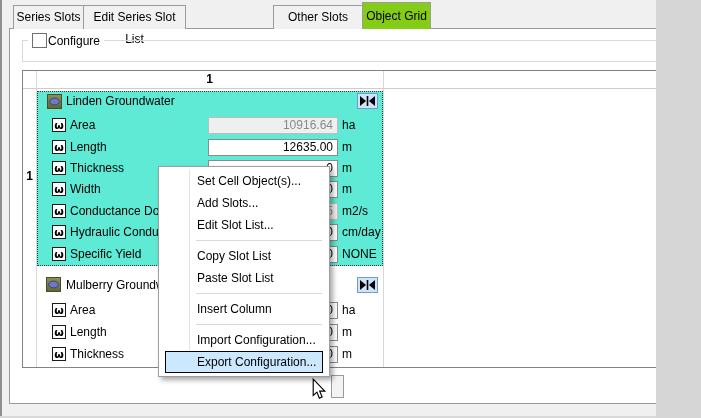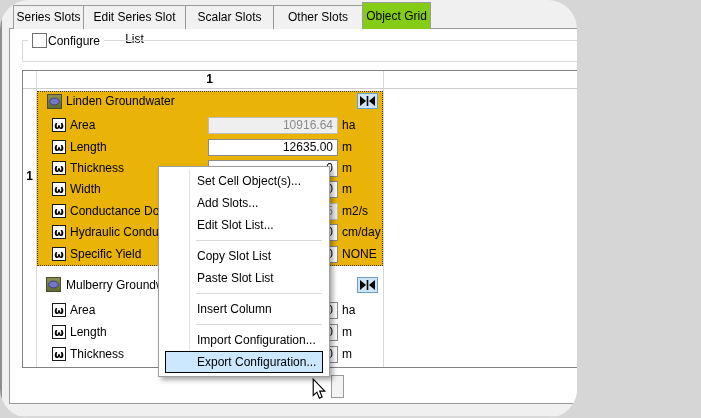--- a/index.html
+++ b/index.html
@@ -1,17 +1,17 @@
 <!DOCTYPE html>
 <html><head>
 <meta charset="utf-8">
 <style>
   html,body{margin:0;padding:0;background:#d6d6d6;}
-  #app{position:relative;width:577px;height:418px;background:#f0f0f0;overflow:hidden;
-       font-family:"Liberation Sans",sans-serif;font-size:12px;color:#000;border-radius:29px;}
+  #app{position:relative;width:656px;height:418px;background:#f0f0f0;overflow:hidden;
+       font-family:"Liberation Sans",sans-serif;font-size:12px;color:#000;}
   .abs{position:absolute;box-sizing:border-box;}
 
   
   .edge-l{left:0;top:0;width:2px;height:418px;background:#8e8e8e;}
   .edge-r{left:699px;top:0;width:2px;height:418px;background:#c6c6c6;}
   .edge-b{left:0;top:416px;width:701px;height:2px;background:#d9d9d9;}
 
   
   .pane{left:9px;top:28px;width:689px;height:376px;background:#fff;border:1px solid #9b9b9b;z-index:1;}
 
@@ -30,21 +30,21 @@
   .grid{left:22px;top:70px;width:655px;height:298px;background:#fff;border:1px solid #828282;z-index:2;}
   .hline{background:#cdcdcd;height:1px;}
   .vline{background:#d8d8d8;width:1px;}
   .hdr{font-weight:bold;text-align:center;}
 
   
   .sbar{left:638px;top:0;width:15px;height:296px;background:#f1f1f1;border-left:1px solid #dcdcdc;}
   .sbtn{left:1px;width:13px;height:15px;text-align:center;}
 
   
-  .cell-sel{left:14px;top:20px;width:346px;height:175px;background:#eab308;outline:1px dotted #3c3c3c;outline-offset:-1px;}
+  .cell-sel{left:14px;top:20px;width:346px;height:175px;background:#5eead4;outline:1px dotted #3c3c3c;outline-offset:-1px;}
   .cell-plain{left:14px;top:200px;width:346px;height:96px;background:#fff;overflow:hidden;}
 
   .objicon{width:15px;height:15px;border:1px solid #4a4a33;background:linear-gradient(#8a9150,#5f6b33);}
   .objname{line-height:16px;white-space:nowrap;}
   .collapse{width:21px;height:16px;background:#cfe4f8;border:1px solid #6d9eca;}
 
   .slot-row{height:17px;width:331px;}
   .omega{left:0;top:1px;width:14px;height:14px;background:#fff;border:1px solid #1a1a1a;
          text-align:center;line-height:13px;font-size:11px;font-weight:bold;font-family:"DejaVu Sans",sans-serif;}
   .slabel{left:18px;top:0;line-height:17px;white-space:nowrap;}
@@ -72,21 +72,20 @@
 
 <div id="app">
   <div class="abs edge-l"></div>
   <div class="abs edge-r"></div>
   <div class="abs edge-b"></div>
 
   <div class="abs pane"></div>
 
   <div class="abs tab" style="left:13px;width:71px;">Series Slots</div>
   <div class="abs tab" style="left:83px;width:103px;">Edit Series Slot List</div>
-  <div class="abs tab" style="left:185px;width:89px;">Scalar Slots</div>
   <div class="abs tab" style="left:273px;width:90px;">Other Slots</div>
   <div class="abs tab active" style="left:362px;width:69px;">Object Grid</div>
 
   <div class="abs gbox"></div>
   <div class="abs gbox-title">
     <span class="cb"></span>
     <span>Configure</span>
   </div>
 
   <div class="abs grid">

